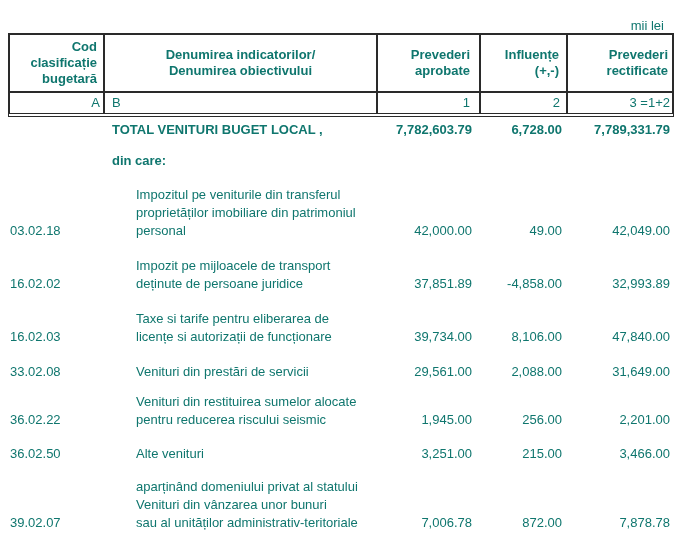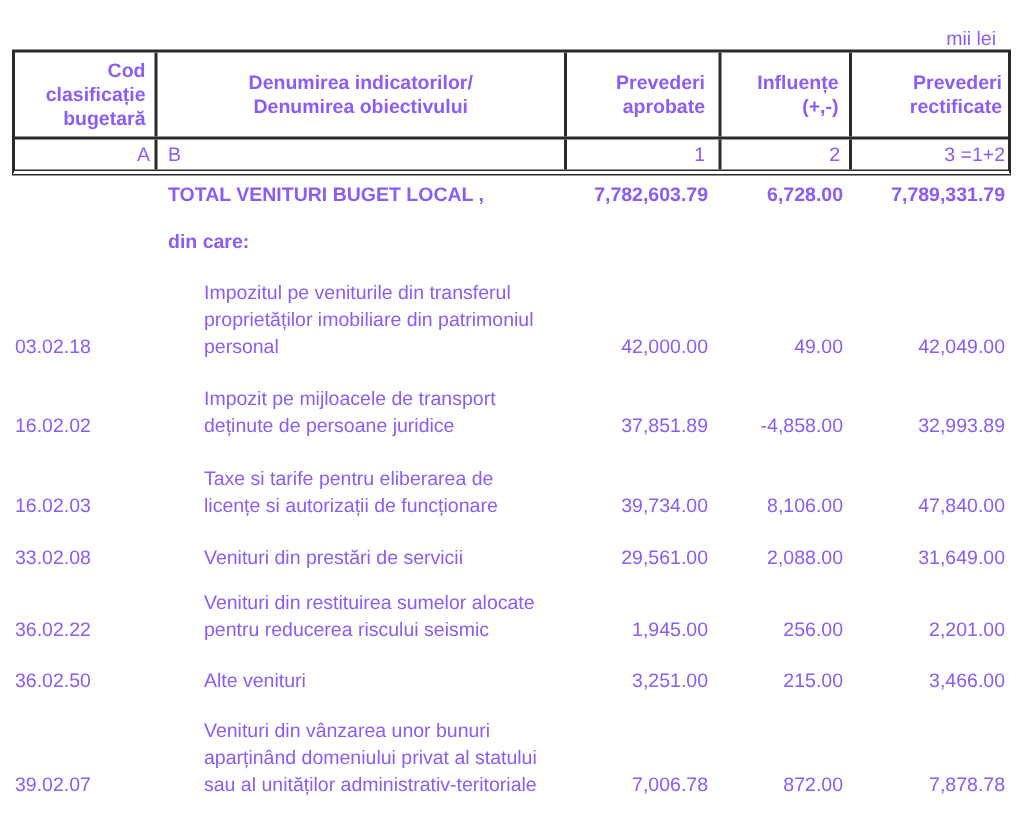--- a/index.html
+++ b/index.html
@@ -1,19 +1,19 @@
 <!DOCTYPE html>
 <html><head>
 <meta charset="utf-8">
 <style>
   * { margin:0; padding:0; box-sizing:border-box; }
   html,body { background:#ffffff; }
   .page {
     position:relative; width:680px; height:542px; background:#ffffff;
-    color:#8b5cf6; font-family:"Liberation Sans","DejaVu Sans",sans-serif;
+    color:#0f766e; font-family:"Liberation Sans","DejaVu Sans",sans-serif;
     font-size:13px; overflow:hidden;
   }
   .unit-label { position:absolute; top:19px; right:16px; line-height:14px; }
 
   
   .table-head {
     position:absolute; left:8px; top:33px; width:666px;
     border:2px solid #2a2a2a; border-bottom:4px double #2a2a2a;
   }
   .hgrid { display:grid; grid-template-columns:95px 273px 103px 87px 104px; }
@@ -174,22 +174,22 @@
         <div>Alte venituri</div>
       </div>
       <div class="c3">3,251.00</div>
       <div class="c4">215.00</div>
       <div class="c5">3,466.00</div>
     </div>
 
     <div class="brow mt15">
       <div class="c1">39.02.07</div>
       <div class="c2">
+        <div>aparținând domeniului privat al statului</div>
         <div>Venituri din vânzarea unor bunuri</div>
-        <div>aparținând domeniului privat al statului</div>
         <div>sau al unităților administrativ-teritoriale</div>
       </div>
       <div class="c3">7,006.78</div>
       <div class="c4">872.00</div>
       <div class="c5">7,878.78</div>
     </div>
 
   </div>
 </div>
 

